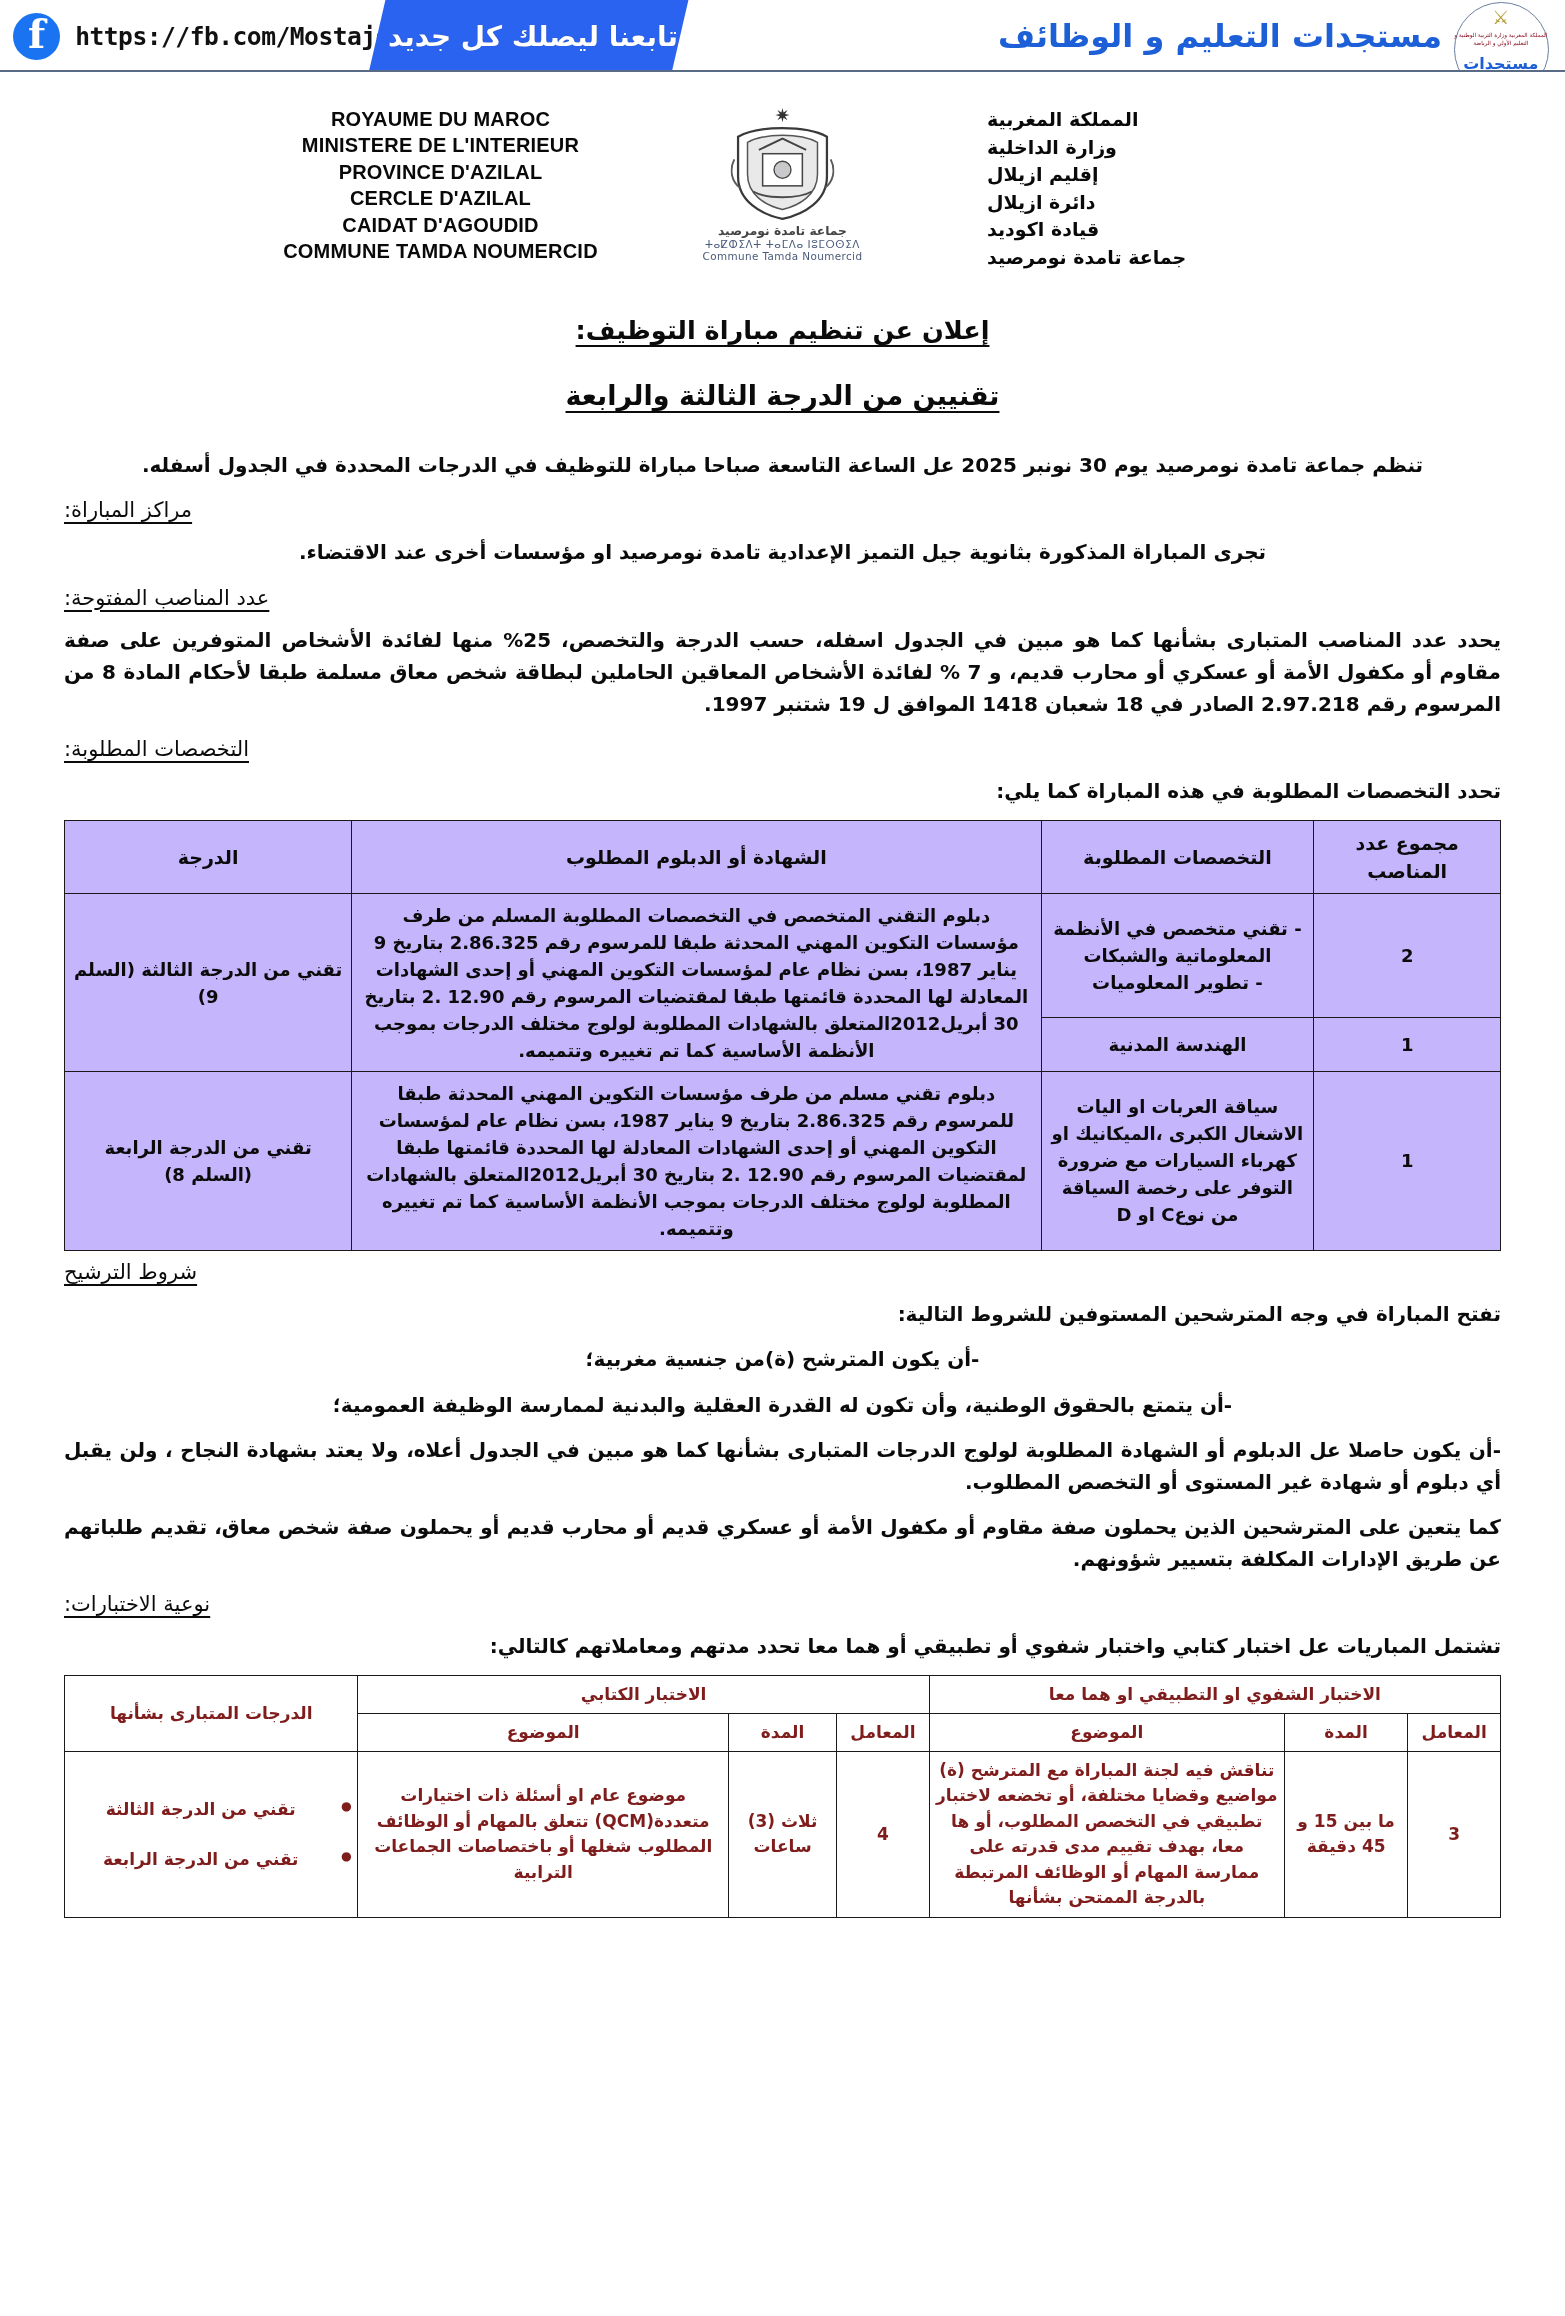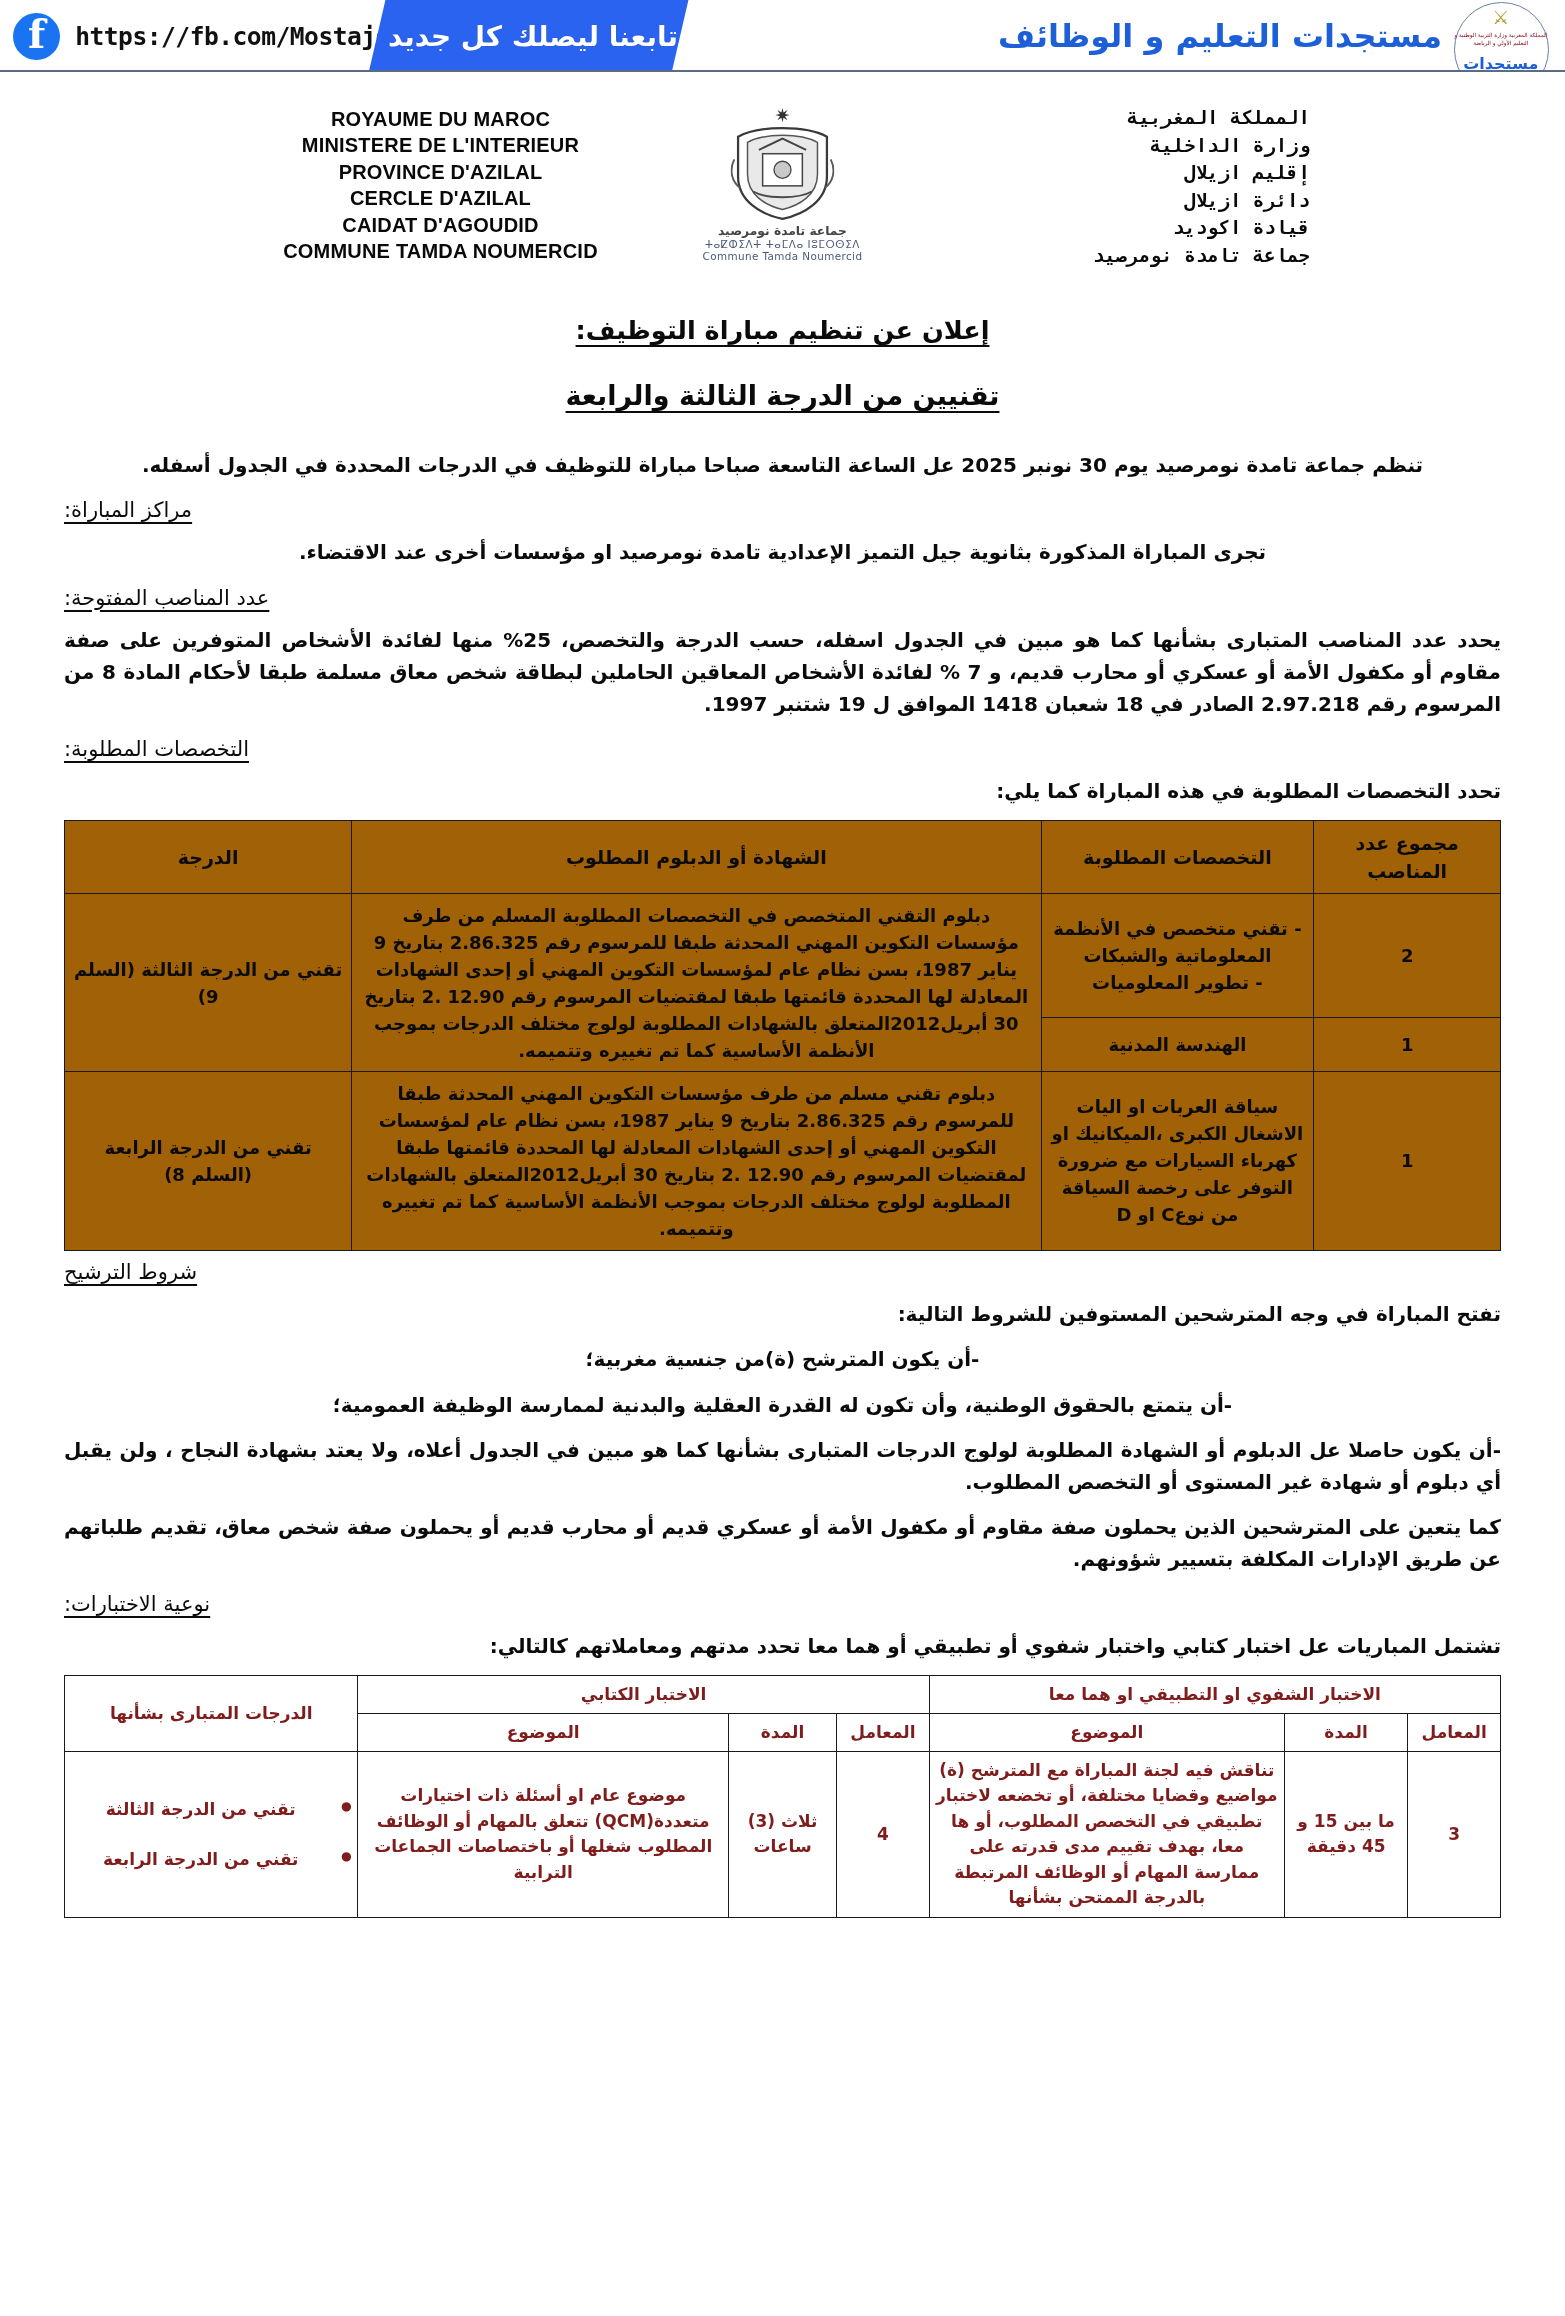--- a/index.html
+++ b/index.html
@@ -150,28 +150,27 @@
     text-align: center;
     font-family: "Liberation Sans", "DejaVu Sans", sans-serif;
     font-weight: bold;
     font-size: 20px;
     line-height: 1.32;
     letter-spacing: 0.2px;
     color: #090909;
   }
   .lh-ar {
     position: absolute;
-    right: 255px; top: 17px;
+    right: 237px; top: 17px;
     width: 341px;
-    text-align: right;
+    text-align: left;
     font-weight: bold;
     font-size: 19px;
     line-height: 1.45;
     color: #090909;
-    font-family: Liberation Mono, monospace;
   }
   .lh-emblem {
     position: absolute;
     left: 50%; top: 21px;
     transform: translateX(-50%);
     width: 189px; height: 166px;
     text-align: center;
   }
   .em-shield {
     position: relative;
@@ -244,21 +243,21 @@
     text-underline-offset: 4.7px;
     text-align: left;
     margin: 5.7px 0 9.5px 0;
   }
 
   
   table.doc-table {
     width: 100%;
     border-collapse: collapse;
     margin: 9.5px 0 5.7px 0;
-    background: #a16207;
+    background: #c4b5fd;
   }
   table.doc-table td, table.doc-table th {
     border: 1.5px solid #1a1a1a;
     padding: 7.6px 7.6px;
     vertical-align: middle;
     text-align: center;
     font-size: 18px;
     font-weight: bold;
     line-height: 1.5;
     color: #0b0b0b;

